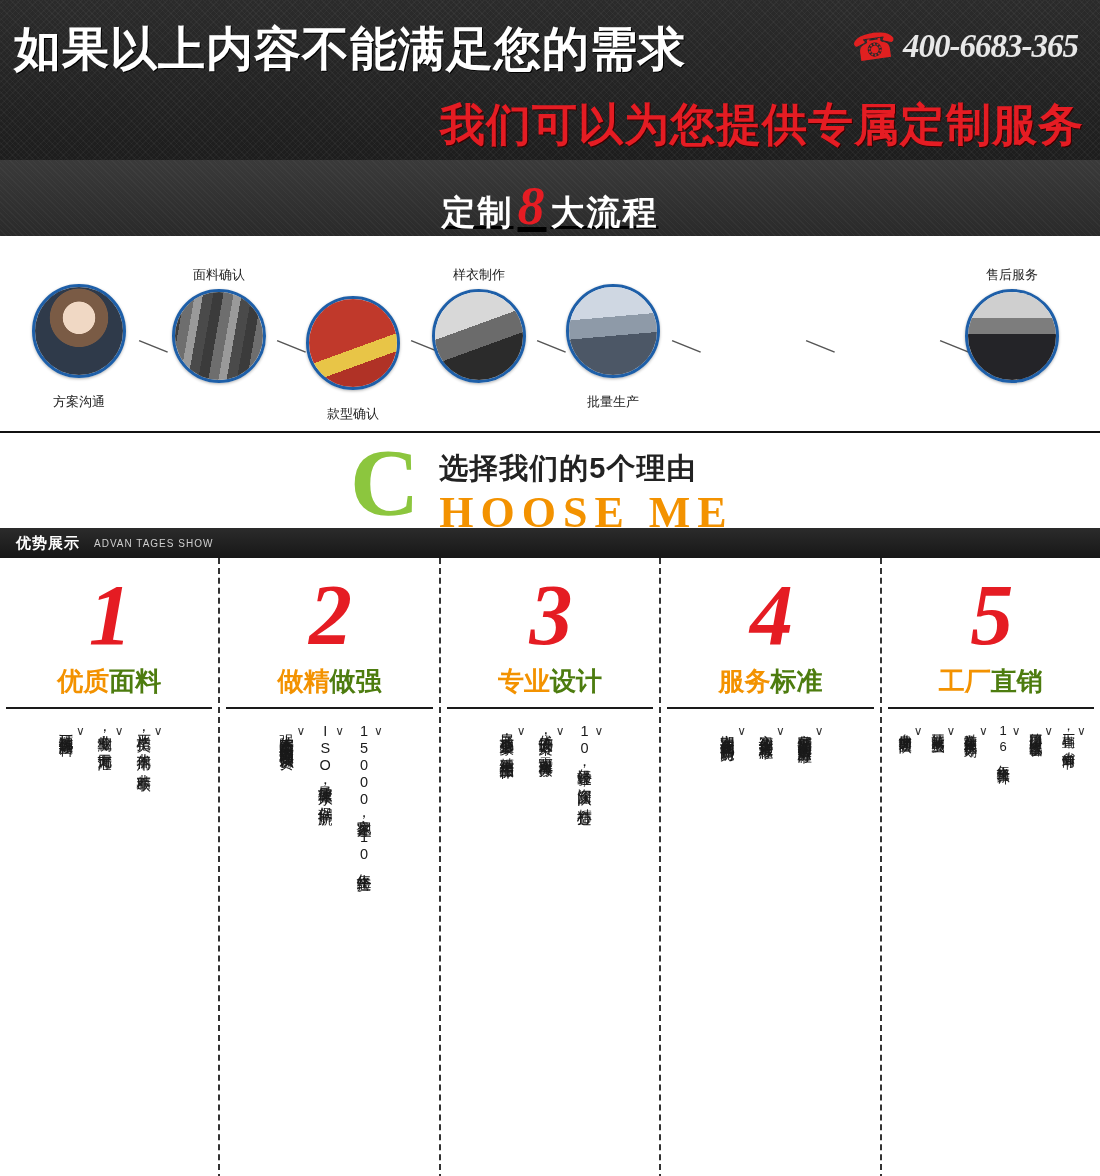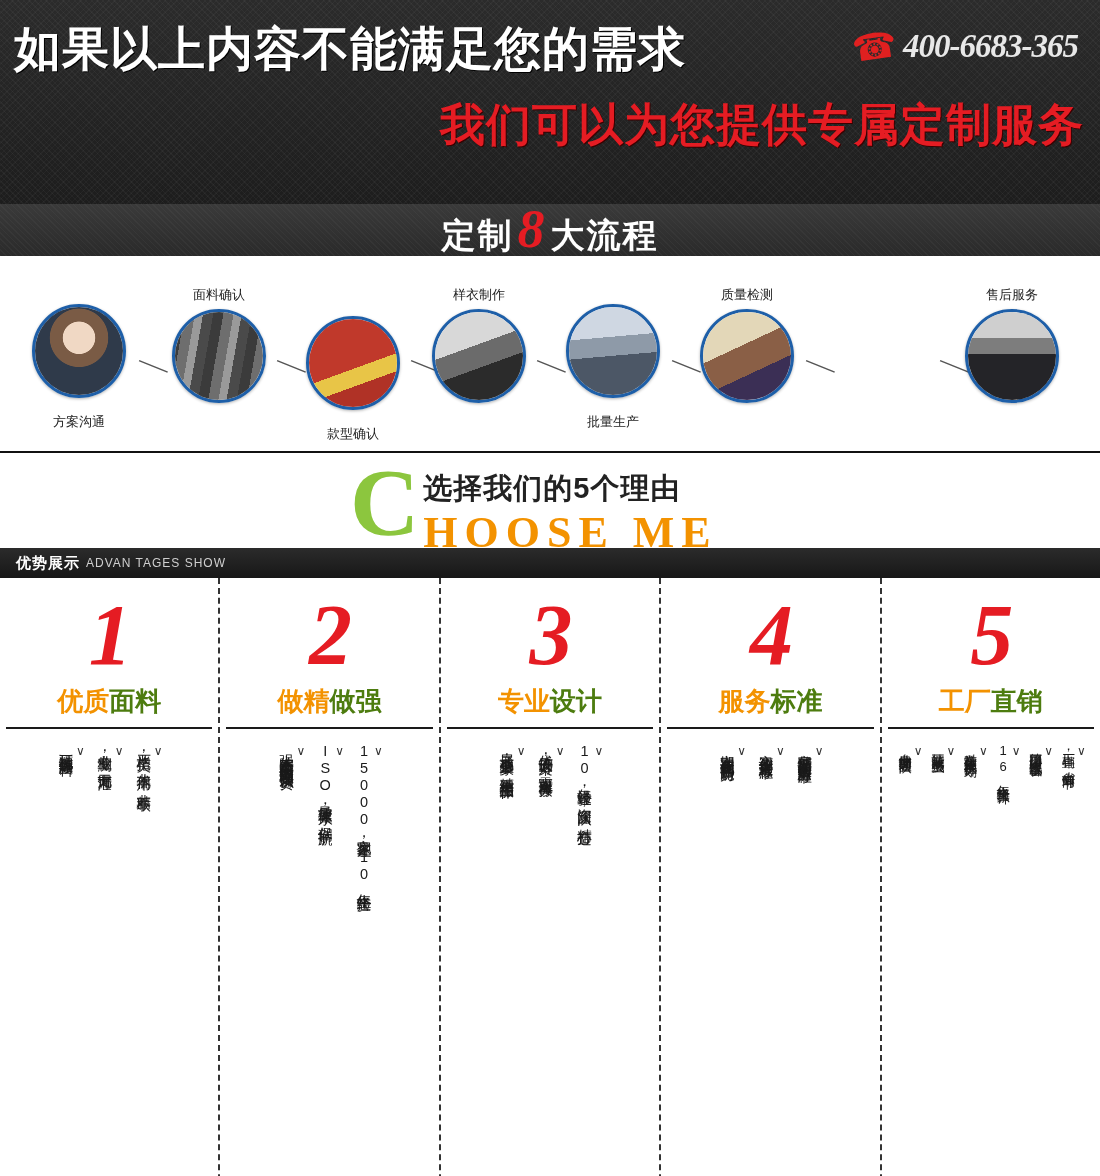--- a/index.html
+++ b/index.html
@@ -9,21 +9,21 @@
     font-family: "Liberation Sans", sans-serif;
     background: #fff;
     overflow: hidden;
   }
   .page { position: relative; width: 1100px; height: 1176px; }
 
   
   .banner {
     position: relative;
     width: 1100px;
-    height: 204px;
+    height: 160px;
     background:
       repeating-linear-gradient(45deg, rgba(255,255,255,0.035) 0px, rgba(255,255,255,0.035) 1px, rgba(0,0,0,0) 1px, rgba(0,0,0,0) 4px),
       repeating-linear-gradient(-45deg, rgba(255,255,255,0.03) 0px, rgba(255,255,255,0.03) 1px, rgba(0,0,0,0) 1px, rgba(0,0,0,0) 4px),
       linear-gradient(#2b2b2b, #1d1d1d);
     overflow: hidden;
   }
   .banner-line1 {
     position: absolute;
     left: 14px; top: 18px;
     color: #ffffff;
@@ -60,27 +60,28 @@
     font-size: 45px;
     font-weight: bold;
     letter-spacing: 1px;
     text-shadow: 1px 1px 0 #3a0000;
   }
 
   
   .proc-title-bar {
     position: relative;
     width: 1100px;
-    height: 52px;
+    height: 76px;
     background:
       repeating-linear-gradient(45deg, rgba(255,255,255,0.03) 0px, rgba(255,255,255,0.03) 1px, rgba(0,0,0,0) 1px, rgba(0,0,0,0) 4px),
       linear-gradient(#3a3a3a, #2a2a2a);
     display: flex;
-    align-items: center;
+    align-items: flex-end;
     justify-content: center;
+    text-decoration: underline;
   }
   .proc-title {
     color: #fff;
     font-size: 34px;
     font-weight: bold;
     letter-spacing: 2px;
     display: flex;
     align-items: baseline;
   }
   .proc-title .big8 {
@@ -150,21 +151,21 @@
     display: flex;
     align-items: flex-start;
   }
   .big-c {
     font-family: "Liberation Serif", serif;
     font-size: 96px;
     font-weight: bold;
     color: #8cc63e;
     line-height: 0.92;
   }
-  .choose-txt { margin-left: 4px; padding-top: 10px; }
+  .choose-txt { margin-left: 20px; padding-top: 10px; }
   .choose-cn {
     font-size: 29px;
     color: #222;
     font-weight: bold;
     letter-spacing: 1px;
   }
   .choose-en {
     font-family: "Liberation Serif", serif;
     font-size: 44px;
     font-weight: bold;
@@ -184,22 +185,22 @@
   }
   .adv-cn {
     color: #ffffff;
     font-size: 15px;
     font-weight: bold;
     margin-left: 16px;
     letter-spacing: 1px;
   }
   .adv-en {
     color: #cfcfcf;
-    font-size: 12px;
-    margin-left: 6px;
+    font-size: 10px;
+    margin-left: 14px;
     letter-spacing: 1px;
   }
 
   
   .cols {
     position: relative;
     width: 1100px;
     height: 622px;
     background: #fff;
     display: flex;
@@ -321,26 +322,20 @@
     <div class="arrow" style="left:541px; top:96px;">—</div>
 
     <div class="proc-item" style="left:566px; top:48px;">
       <div class="circle">
           <div class="img ph-batch"></div>
         </div>
       <div class="proc-label">批量生产</div>
     </div>
     <div class="arrow" style="left:676px; top:96px;">—</div>
 
-    <div class="proc-item" style="left:700px; top:30px;">
-      <div class="proc-label above">质量检测</div>
-      <div class="circle">
-          <div class="img ph-qc"></div>
-        </div>
-    </div>
     <div class="arrow" style="left:810px; top:96px;">—</div>
 
     <div class="arrow" style="left:944px; top:96px;">—</div>
 
     <div class="proc-item" style="left:965px; top:30px;">
       <div class="proc-label above">售后服务</div>
       <div class="circle">
           <div class="img ph-serv"></div>
         </div>
     </div>

